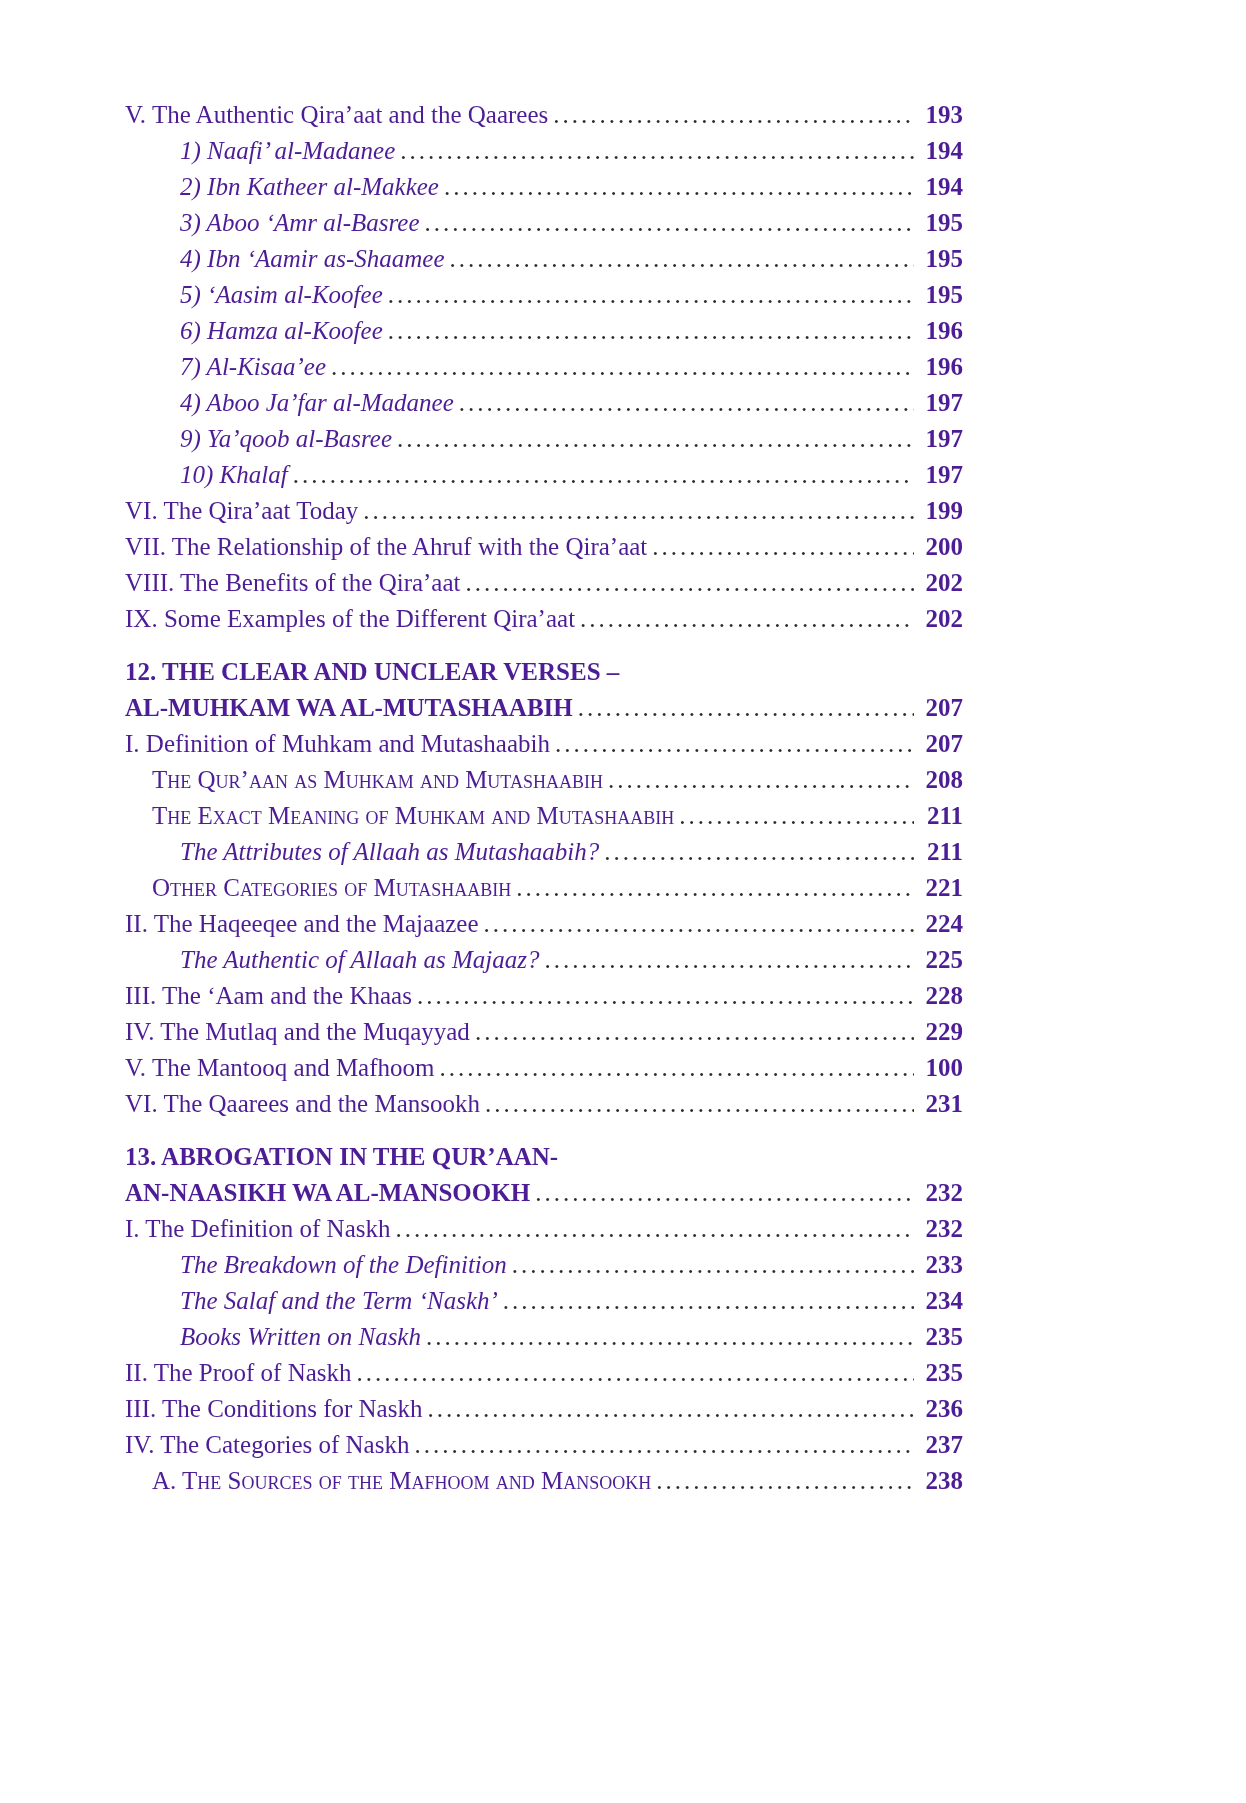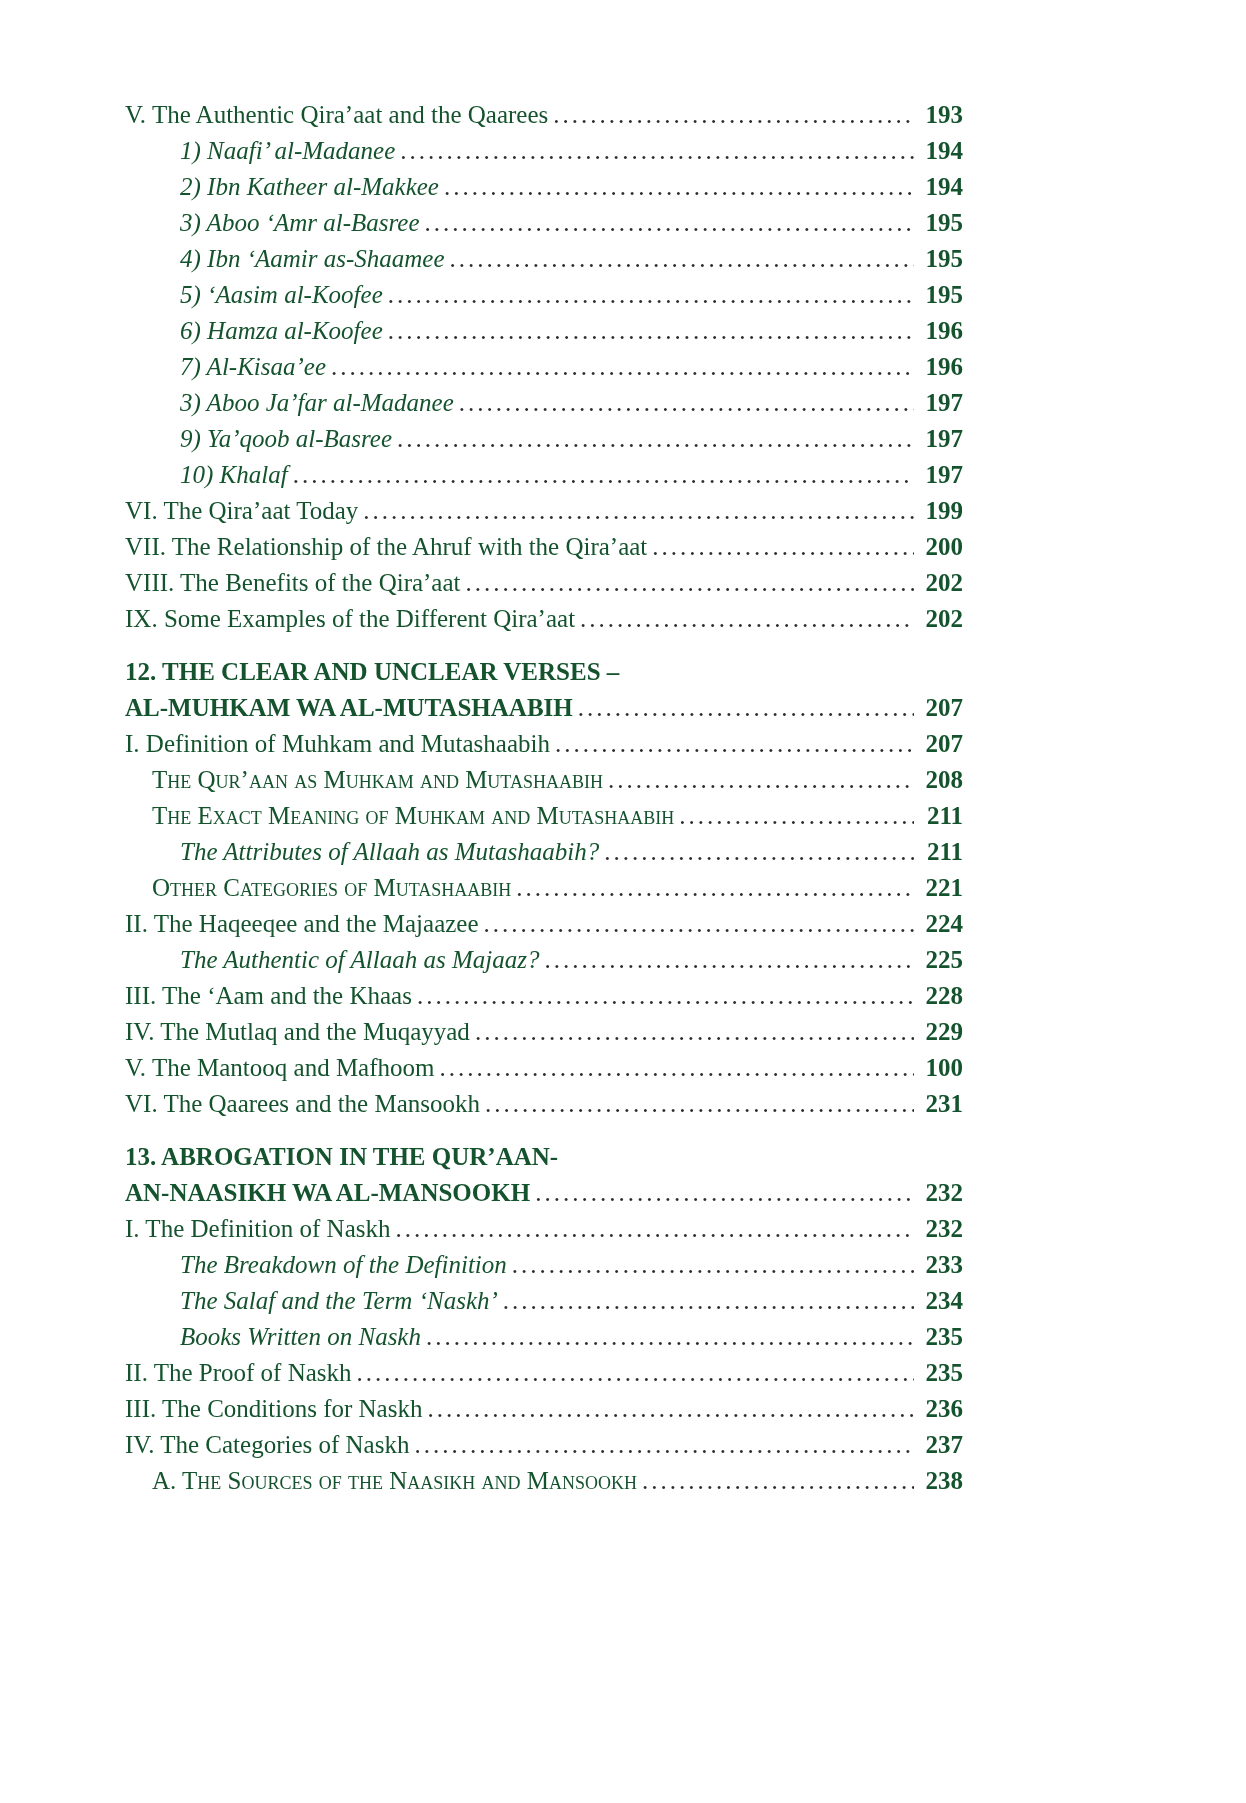--- a/index.html
+++ b/index.html
@@ -6,21 +6,21 @@
   body {
     background: #e8e8e8;
     font-family: "Liberation Serif", "DejaVu Serif", serif;
   }
   .page {
     position: relative;
     width: 1246px;
     height: 1803px;
     margin: 0 auto;
     background: #ffffff;
-    color: #14532d;
+    color: #4c1d95;
     overflow: hidden;
   }
   .toc {
     position: absolute;
     left: 125px;
     top: 97px;
     width: 838px;
   }
   .row {
     display: flex;
@@ -101,21 +101,21 @@
         <span class="title">6) <span class="tl">H</span>amza al-Koofee</span>
         <span class="leader"></span>
         <span class="pg">196</span>
       </div>
       <div class="row s-italic ind-2">
         <span class="title">7) Al-Kisaa’ee</span>
         <span class="leader"></span>
         <span class="pg">196</span>
       </div>
       <div class="row s-italic ind-2">
-        <span class="title">3) Aboo Ja’far al-Madanee</span>
+        <span class="title">4) Aboo Ja’far al-Madanee</span>
         <span class="leader"></span>
         <span class="pg">197</span>
       </div>
       <div class="row s-italic ind-2">
         <span class="title">9) Ya’qoob al-Ba<span class="tl">s</span>ree</span>
         <span class="leader"></span>
         <span class="pg">197</span>
       </div>
       <div class="row s-italic ind-2">
         <span class="title">10) Khalaf</span>
@@ -242,18 +242,18 @@
         <span class="title">III. The Conditions for Naskh</span>
         <span class="leader"></span>
         <span class="pg">236</span>
       </div>
       <div class="row s-main ind-0">
         <span class="title">IV. The Categories of Naskh</span>
         <span class="leader"></span>
         <span class="pg">237</span>
       </div>
       <div class="row s-smallcaps ind-1">
-        <span class="title">A. The Sources of the Naasikh and Mansookh</span>
+        <span class="title">A. The Sources of the Mafhoom and Mansookh</span>
         <span class="leader"></span>
         <span class="pg">238</span>
       </div>
     </div>
 </div>
 
 </body></html>

